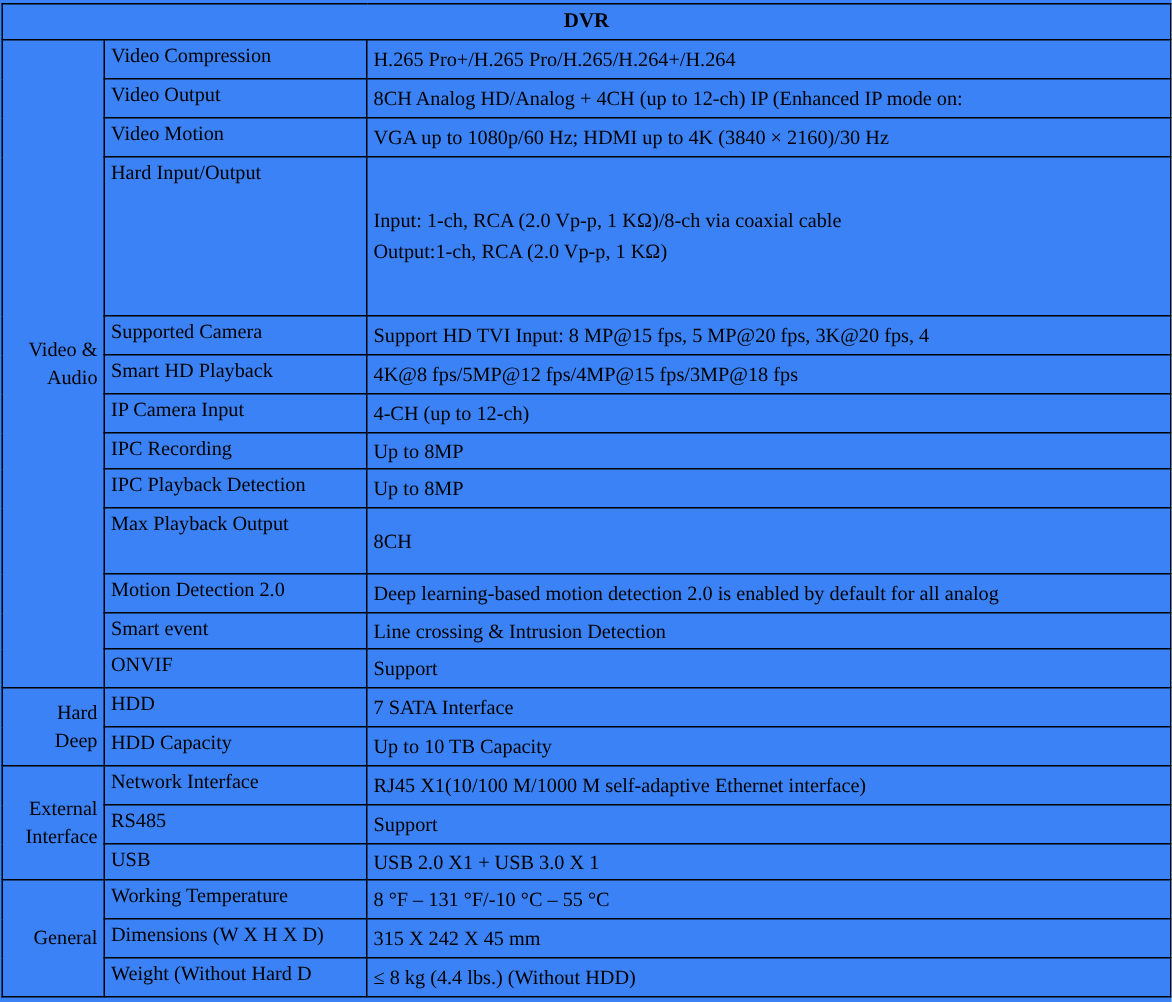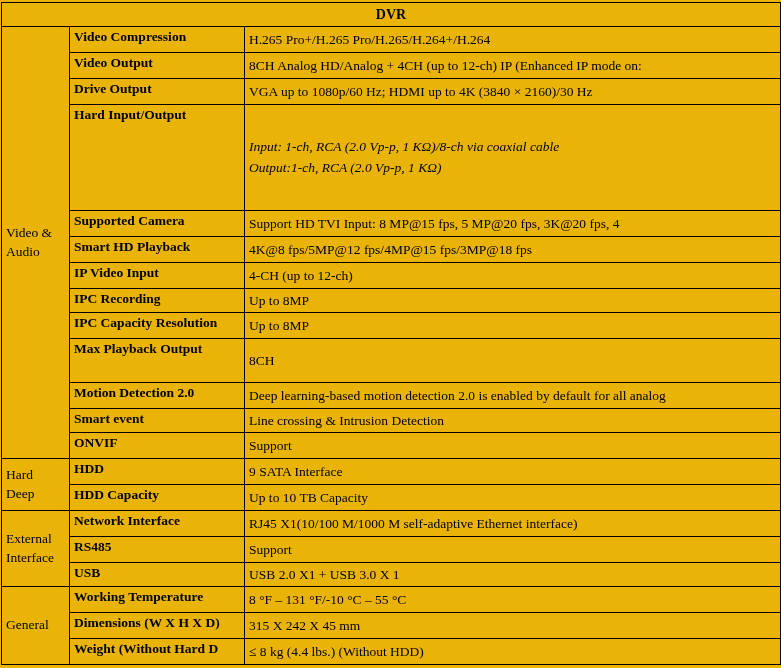--- a/index.html
+++ b/index.html
@@ -5,21 +5,21 @@
   html, body {
     margin: 0;
     padding: 0;
     background: #ffffff;
   }
   .page {
     width: 781px;
     height: 668px;
     box-sizing: border-box;
     padding: 2px 0 0 1px;
-    background: #eab308;
+    background: #3b82f6;
   }
   table.spec {
     border-collapse: collapse;
     table-layout: fixed;
     width: 779px;
     font-family: "Liberation Serif", "DejaVu Serif", serif;
     font-size: 13.5px;
     color: #000000;
   }
   table.spec td {
@@ -28,39 +28,37 @@
     overflow: hidden;
     box-sizing: border-box;
   }
   td.hdr {
     text-align: center;
     font-weight: bold;
     font-size: 14px;
     vertical-align: middle;
   }
   td.grp {
-    text-align: left;
+    text-align: right;
     vertical-align: middle;
     white-space: pre-line;
     line-height: 1.35;
   }
   td.lbl {
     vertical-align: top;
     white-space: nowrap;
     padding-top: 4px;
-    font-weight: bold;
   }
   td.val {
     vertical-align: middle;
     white-space: nowrap;
   }
   td.val.multi {
     white-space: pre-line;
     line-height: 1.5;
-    font-style: italic;
   }
 </style>
 </head>
 <body>
 
 <div class="page">
   <table class="spec">
     <colgroup>
       <col style="width:68px">
       <col style="width:175px">
@@ -76,46 +74,46 @@
       <td class="grp" rowspan="13">Video &amp;
 Audio</td>
       <td class="lbl">Video Compression</td>
       <td class="val">H.265 Pro+/H.265 Pro/H.265/H.264+/H.264</td>
     </tr>
     <tr style="height:26px">
       <td class="lbl">Video Output</td>
       <td class="val">8CH Analog HD/Analog + 4CH (up to 12-ch) IP (Enhanced IP mode on:</td>
     </tr>
     <tr style="height:26px">
-      <td class="lbl">Drive Output</td>
+      <td class="lbl">Video Motion</td>
       <td class="val">VGA up to 1080p/60 Hz; HDMI up to 4K (3840 × 2160)/30 Hz</td>
     </tr>
     <tr style="height:106px">
       <td class="lbl">Hard Input/Output</td>
       <td class="val multi">Input: 1-ch, RCA (2.0 Vp-p, 1 KΩ)/8-ch via coaxial cable
 Output:1-ch, RCA (2.0 Vp-p, 1 KΩ)</td>
     </tr>
     <tr style="height:26px">
       <td class="lbl">Supported Camera</td>
       <td class="val">Support HD TVI Input: 8 MP@15 fps, 5 MP@20 fps, 3K@20 fps, 4</td>
     </tr>
     <tr style="height:26px">
       <td class="lbl">Smart HD Playback</td>
       <td class="val">4K@8 fps/5MP@12 fps/4MP@15 fps/3MP@18 fps</td>
     </tr>
     <tr style="height:26px">
-      <td class="lbl">IP Video Input</td>
+      <td class="lbl">IP Camera Input</td>
       <td class="val">4-CH (up to 12-ch)</td>
     </tr>
     <tr style="height:24px">
       <td class="lbl">IPC Recording</td>
       <td class="val">Up to 8MP</td>
     </tr>
     <tr style="height:26px">
-      <td class="lbl">IPC Capacity Resolution</td>
+      <td class="lbl">IPC Playback Detection</td>
       <td class="val">Up to 8MP</td>
     </tr>
     <tr style="height:44px">
       <td class="lbl">Max Playback Output</td>
       <td class="val">8CH</td>
     </tr>
     <tr style="height:26px">
       <td class="lbl">Motion Detection 2.0</td>
       <td class="val">Deep learning-based motion detection 2.0 is enabled by default for all analog</td>
     </tr>
@@ -125,21 +123,21 @@
     </tr>
     <tr style="height:26px">
       <td class="lbl">ONVIF</td>
       <td class="val">Support</td>
     </tr>
 
     <tr style="height:26px">
       <td class="grp" rowspan="2">Hard
 Deep</td>
       <td class="lbl">HDD</td>
-      <td class="val">9 SATA Interface</td>
+      <td class="val">7 SATA Interface</td>
     </tr>
     <tr style="height:26px">
       <td class="lbl">HDD Capacity</td>
       <td class="val">Up to 10 TB Capacity</td>
     </tr>
 
     <tr style="height:26px">
       <td class="grp" rowspan="3">External
 Interface</td>
       <td class="lbl">Network Interface</td>

